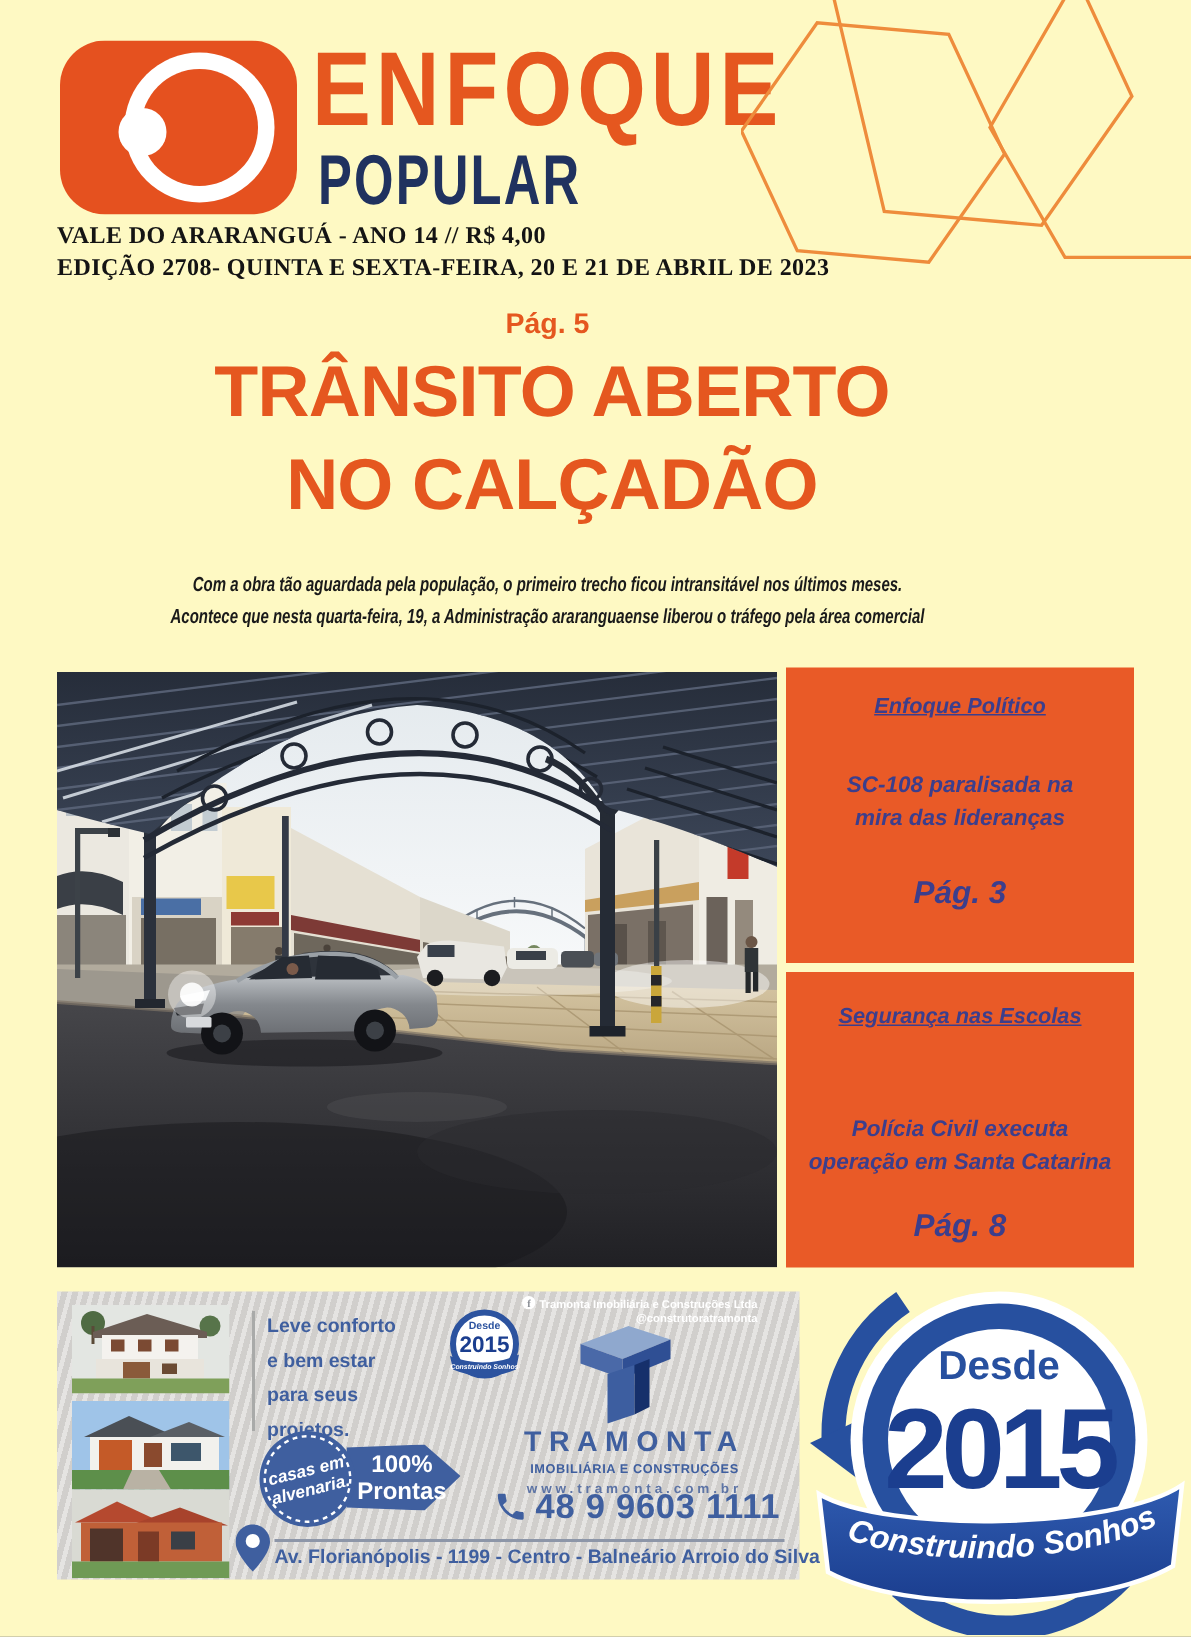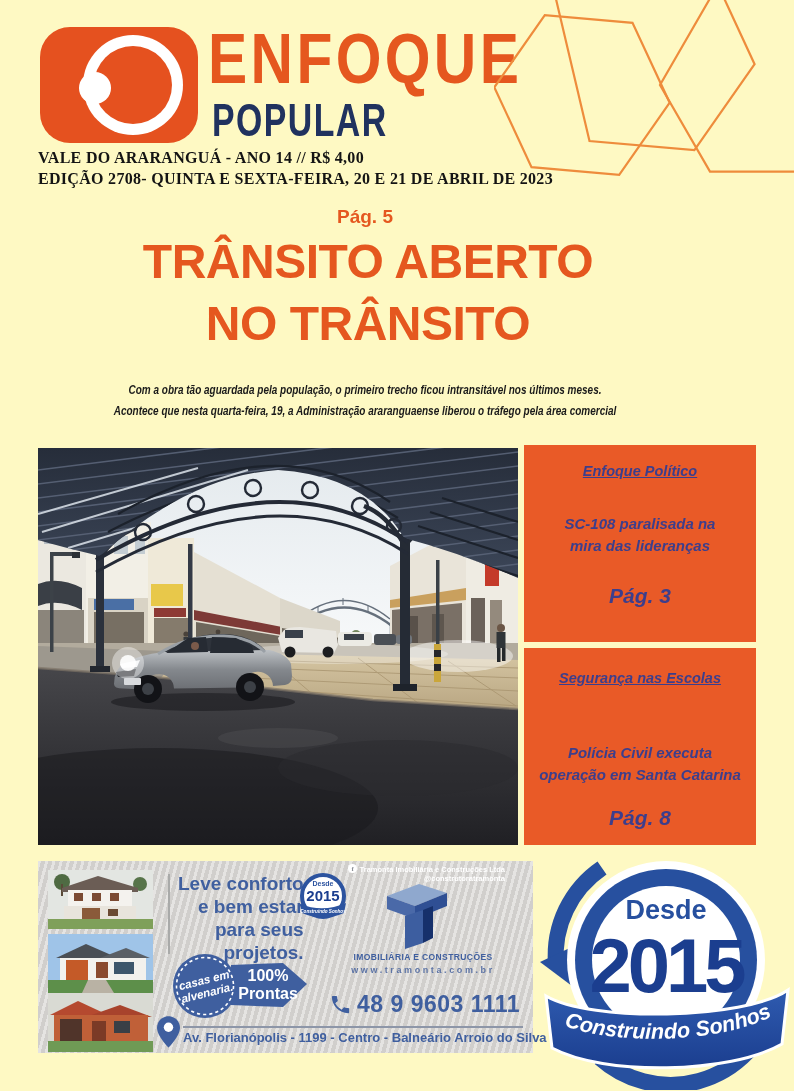--- a/index.html
+++ b/index.html
@@ -35,21 +35,21 @@
   .sbox .ln { position:absolute; left:0; width:100%; font-size:15px; line-height:21px; font-weight:bold; }
   .sbox .pg { position:absolute; left:0; width:100%; font-size:21px; font-weight:bold; }
 
   
   .ad { position:absolute; left:38px; top:861px; width:495px; height:192px; background:#d7d5d2;
     background-image:repeating-linear-gradient(105deg, rgba(255,255,255,.35) 0 3px, rgba(90,90,95,.05) 3px 7px); }
   .ad .social { position:absolute; right:28px; top:3px; text-align:right; color:#fff; font-size:7.5px;
     line-height:9px; font-weight:bold; }
   .housepic { position:absolute; left:10px; width:105px; height:59px; }
   .ad-divider { position:absolute; left:130px; top:13px; width:2px; height:80px; background:#a9aaa9; }
-  .slogan { position:absolute; left:140px; top:11px; color:#3F5F9F; font-size:19px; line-height:23px; font-weight:bold;text-align:right; }
+  .slogan { position:absolute; left:140px; top:11px; color:#3F5F9F; font-size:13px; line-height:23px; font-weight:bold; }
   .mini-stamp { position:absolute; left:256px; top:10px; }
   .circle-stamp { position:absolute; left:134px; top:92px; z-index:2; }
   .arrow-banner { position:absolute; left:193px; top:102px; z-index:1; }
   .tra-logo { position:absolute; left:345px; top:18px; }
   .company { position:absolute; left:300px; top:90px; width:170px; text-align:center; color:#3F5F9F; }
   .company .nm { font-size:19px; font-weight:bold; letter-spacing:5px; }
   .company .sb { font-size:8.5px; font-weight:bold; letter-spacing:.4px; margin-top:1px; }
   .company .ww { font-size:9px; font-weight:bold; letter-spacing:2.6px; color:#5d74a5; margin-top:3px; }
   .phone-row { position:absolute; left:291px; top:130px; display:flex; align-items:center; gap:5px; }
   .phone-row .num { color:#3F5F9F; font-size:23px; font-weight:bold; letter-spacing:.5px; }
@@ -82,21 +82,21 @@
   </svg>
 
   <div class="tagline">
     <div>VALE DO ARARANGUÁ - ANO 14 // R$ 4,00</div>
     <div>EDIÇÃO 2708- QUINTA E SEXTA-FEIRA, 20 E 21 DE ABRIL DE 2023</div>
   </div>
 
   <div class="kicker">Pág. 5</div>
   <div class="headline">
     <div>TRÂNSITO ABERTO</div>
-    <div>NO TRÂNSITO</div>
+    <div>NO CALÇADÃO</div>
   </div>
   <div class="deck">
     <div>Com a obra tão aguardada pela população, o primeiro trecho ficou intransitável nos últimos meses.</div>
     <div>Acontece que nesta quarta-feira, 19, a Administração araranguaense liberou o tráfego pela área comercial</div>
   </div>
 
   <div class="photo">
   <svg width="480" height="397" viewBox="0 0 480 397">
     <defs>
       <linearGradient id="skyG" x1="0" y1="0" x2="0" y2="1">
@@ -397,20 +397,21 @@
 
     <svg class="tra-logo" width="68" height="70" viewBox="0 0 68 70">
       <polygon points="4,17 36,5 64,14 32,27" fill="#8FA8CE"></polygon>
       <polygon points="32,27 64,14 64,27 32,40" fill="#2F4F94"></polygon>
       <polygon points="4,17 32,27 32,40 4,30" fill="#4A69A8"></polygon>
       <polygon points="22,37 40,31 40,64 22,70" fill="#3D5EA0"></polygon>
       <polygon points="40,31 50,27 50,59 40,64" fill="#16306B"></polygon>
     </svg>
 
     <div class="company">
+      <div class="nm">TRAMONTA</div>
       <div class="sb">IMOBILIÁRIA E CONSTRUÇÕES</div>
       <div class="ww">www.tramonta.com.br</div>
     </div>
 
     <div class="phone-row">
       <svg width="23" height="23" viewBox="0 0 24 24">
         <path d="M6.6 10.8c1.4 2.8 3.8 5.1 6.6 6.6l2.2-2.2c.3-.3.7-.4 1-.2 1.1.4 2.3.6 3.6.6.6 0 1 .4 1 1V20c0 .6-.4 1-1 1C10.8 21 3 13.2 3 4c0-.6.4-1 1-1h3.5c.6 0 1 .4 1 1 0 1.2.2 2.4.6 3.6.1.3 0 .7-.2 1l-2.3 2.2z" fill="#3F5F9F"></path>
       </svg>
       <span class="num">48 9 9603 1111</span>
     </div>

